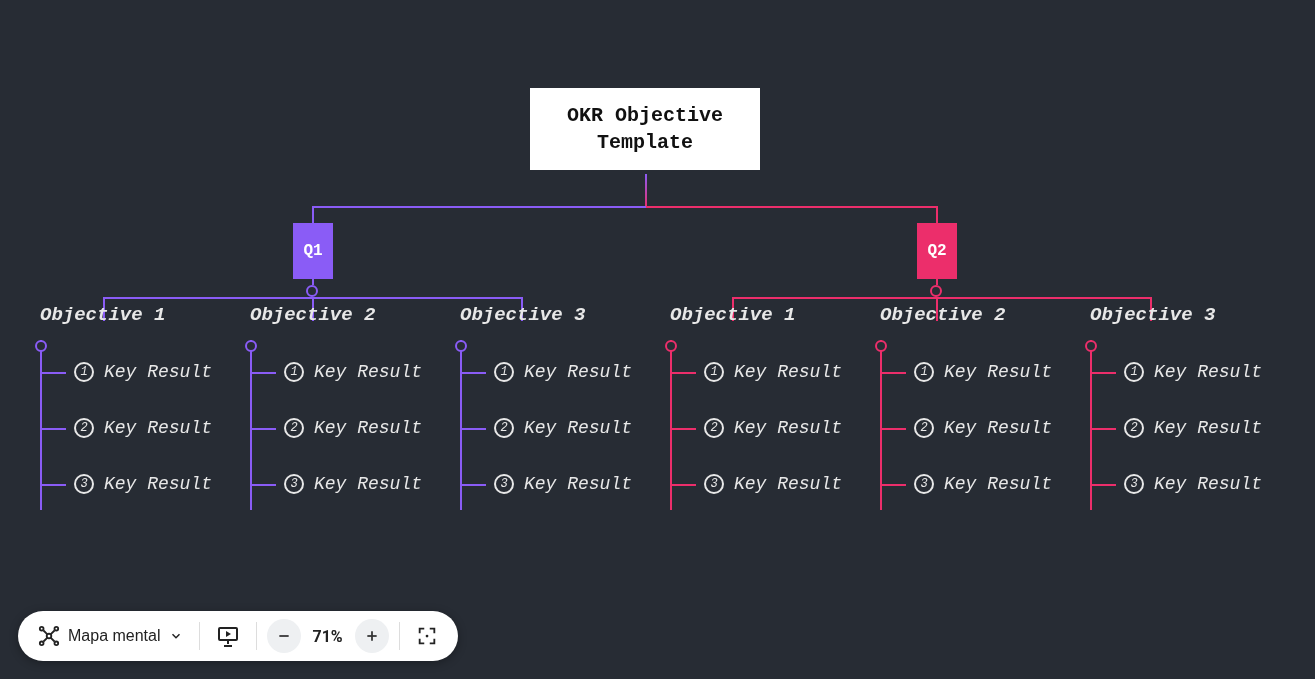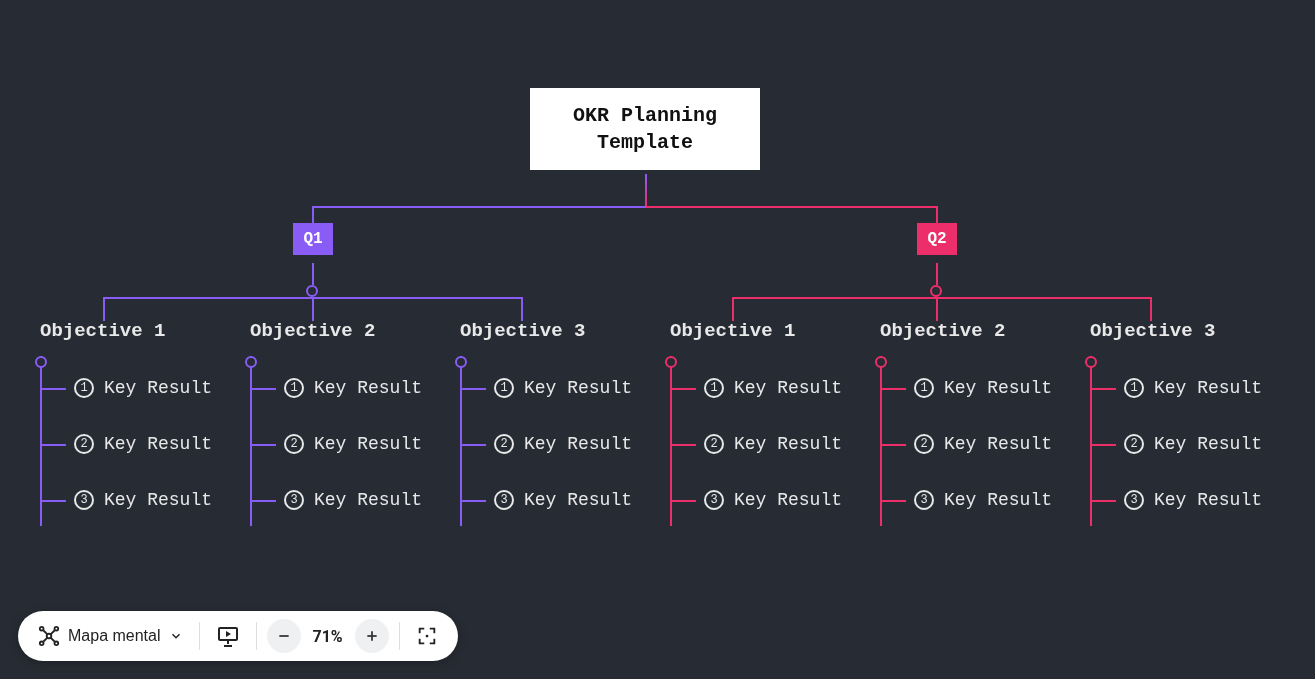--- a/index.html
+++ b/index.html
@@ -25,32 +25,33 @@
     font-family: 'Courier New', monospace;
     font-weight: bold;
     font-size: 20px;
     text-align: center;
     padding: 14px 10px;
     line-height: 1.35;
   }
 
   .quarter {
     position: absolute;
-    width: 40px; height: 32px;
+    width: 40px; height: 56px;
     display:flex; align-items:center; justify-content:center;
     color:#fff; font-weight:bold; font-size:16px;
     font-family: 'Courier New', monospace;
   }
   .q1 { left: 293px; top: 223px; background:#8a5cf6; }
   .q2 { left: 917px; top: 223px; background:#ec2e6b;text-align:center; }
 
   .objective-col {
     position: absolute;
-    top: 320px;
+    top: 304px;
     width: 200px;
+    font-style: italic;
   }
   .objective-title {
     color:#e8e8e8;
     font-weight:bold;
     font-size:19px;
     font-family: 'Courier New', monospace;
     margin-bottom: 8px;
   }
   .line-vert {
     position:absolute;
@@ -149,21 +150,21 @@
   .zoom-pct { font-size:16px; font-weight:700; padding:0 12px; }
 
   svg.icon { display:block; }
 </style>
 </head>
 <body>
 
 <div class="canvas">
 
   <div class="root-node">
-    <span>OKR Planning Template</span>
+    <span>OKR Objective Template</span>
   </div>
 
   <div class="conn" style="left:645px; top:174px; width:2px; height:34px; background:linear-gradient(#8a5cf6,#ec2e6b);"></div>
   <div class="conn" style="left:312px; top:206px; width:334px; height:2px; background:#8a5cf6;"></div>
   <div class="conn" style="left:646px; top:206px; width:290px; height:2px; background:#ec2e6b;"></div>
   <div class="conn" style="left:312px; top:206px; width:2px; height:18px; background:#8a5cf6;"></div>
   <div class="conn" style="left:936px; top:206px; width:2px; height:18px; background:#ec2e6b;"></div>
 
   <div class="quarter q1">
       <span>Q1</span>

